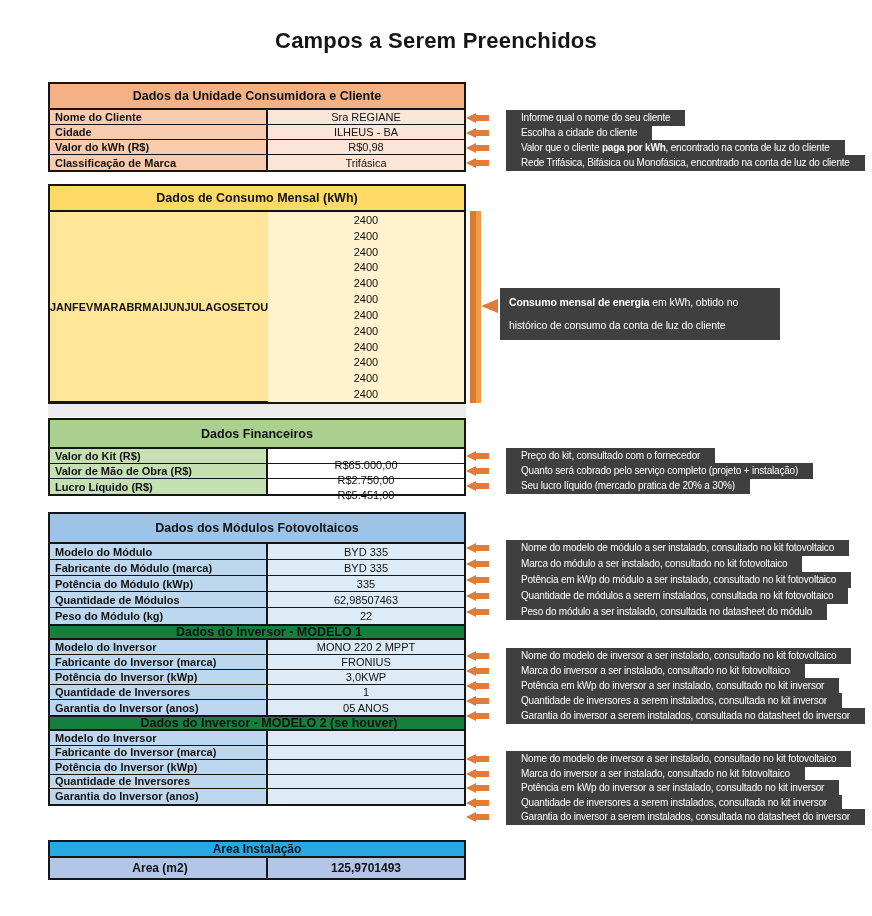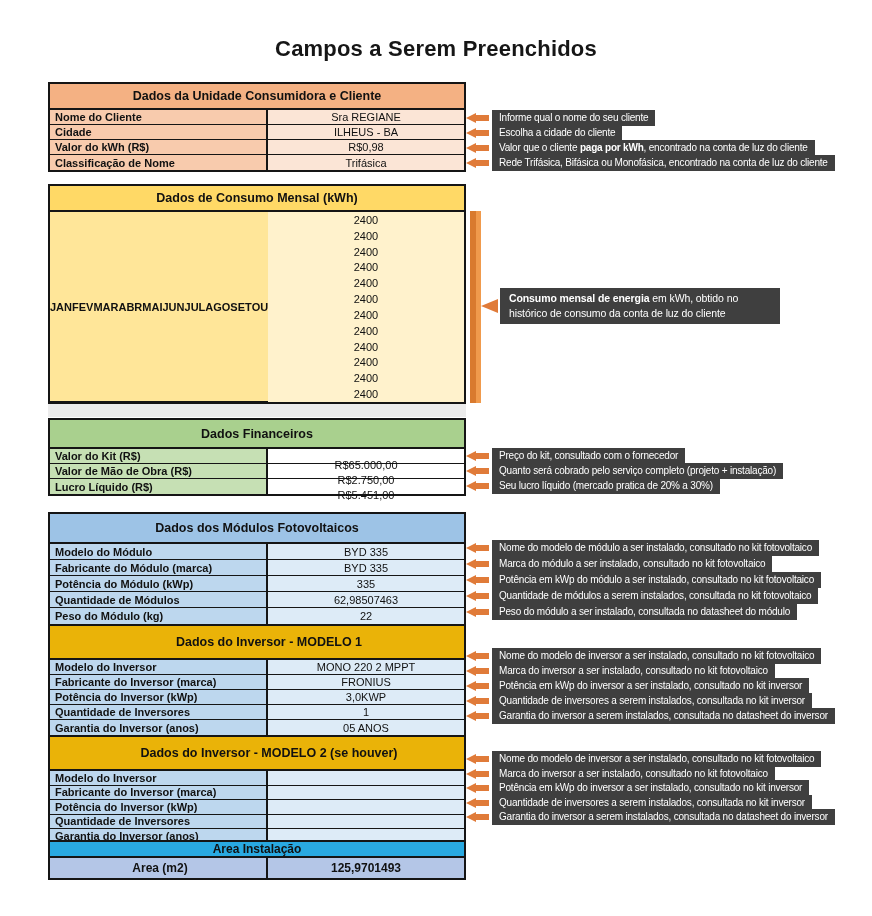--- a/index.html
+++ b/index.html
@@ -1,18 +1,18 @@
 <!DOCTYPE html>
 <html><head>
 <meta charset="utf-8">
 <style>
   html,body{margin:0;padding:0;background:#fff;}
   .page{position:relative;width:872px;height:916px;background:#fff;overflow:hidden;
         font-family:"Liberation Sans",sans-serif;color:#111;}
-  .title{position:absolute;top:36px;left:0;width:872px;text-align:center;
+  .title{position:absolute;top:28px;left:0;width:872px;text-align:center;
          font-size:22px;font-weight:bold;color:#161616;letter-spacing:.2px;}
 
   
   .tbl{position:absolute;left:48px;width:418px;border:2px solid #151515;box-sizing:border-box;background:#fff;}
   .hdr{display:flex;align-items:center;justify-content:center;font-weight:bold;font-size:12.5px;
        border-bottom:2px solid #151515;box-sizing:border-box;}
   .ihdr{display:flex;align-items:center;justify-content:center;font-weight:bold;font-size:12.5px;
         border-top:2px solid #151515;border-bottom:2px solid #151515;box-sizing:border-box;}
   .rows .row{display:flex;height:var(--rh);border-bottom:1px solid #151515;box-sizing:border-box;}
   .rows .row:last-child{border-bottom:none;}
@@ -34,47 +34,47 @@
   .mcol-r{flex:1;display:flex;flex-direction:column;background:#FFF2CC;}
   .vcell{flex:1;display:flex;align-items:center;justify-content:center;font-size:11px;}
 
   .grayband{position:absolute;left:48px;width:418px;height:13px;top:404px;background:#ECECEC;}
 
   .s-fin .hdr{background:#A9D08E;height:29px;}
   .s-fin .lbl{background:#C6E0B4;}
   .s-fin .val{background:#E2EFDA;margin-top:16px;}
 
   .s-blu .hdr{background:#9DC3E6;height:30px;}
-  .s-blu .ihdr{background:#eab308;height:36px;padding-left:24px;}
+  .s-blu .ihdr{background:#15803d;height:16px;padding-left:24px;}
   .s-blu .lbl{background:#BDD7EE;}
   .s-blu .val{background:#DDEBF7;}
 
   .s-area .hdr{background:#29A9E1;height:16px;font-size:12px;border-bottom:2px solid #151515;}
   .s-area .row{height:20px;}
   .s-area .lbl{justify-content:center;padding-left:4px;font-size:12px;background:#B4C6E7;}
   .s-area .val{font-size:12px;font-weight:bold;background:#B4C6E7;}
 
   
   .ann{position:absolute;left:466px;}
   .ann-row{display:flex;align-items:center;height:var(--rh);}
   .arrow{display:flex;align-items:center;width:26px;flex:none;}
   .arrow .head{width:0;height:0;border-top:5px solid transparent;border-bottom:5px solid transparent;
                border-right:10px solid #E07B39;}
   .arrow .shaft{width:13px;height:6px;background:#E07B39;}
   .tip{background:#3F3F3F;color:#fff;font-size:10px;letter-spacing:-0.2px;
-       padding:2px 7px;white-space:nowrap;line-height:12px;}
+       padding:2px 15px;white-space:nowrap;line-height:12px;margin-left:14px;}
   .tip b{font-weight:bold;}
 
   .consumo-bar{position:absolute;left:470px;top:211px;width:11px;height:192px;
                background:linear-gradient(90deg,#D97A2E 0 55%,#F09A4C 55% 100%);}
   .consumo-ptr{position:absolute;left:481px;top:299px;width:0;height:0;
                border-top:7px solid transparent;border-bottom:7px solid transparent;
                border-right:17px solid #E07B39;}
   .consumo-tip{position:absolute;left:500px;top:288px;width:262px;background:#3F3F3F;color:#fff;
-               font-size:10.5px;letter-spacing:-0.1px;line-height:15px;padding:3px 9px;}
+               font-size:10.5px;letter-spacing:-0.1px;line-height:23px;padding:3px 9px;}
 </style>
 </head>
 <body>
 
 <div class="page">
 
   <div class="title">Campos a Serem Preenchidos</div>
 
   <div class="tbl s-cli" style="top:82px;">
     <div class="hdr">Dados da Unidade Consumidora e Cliente</div>
@@ -85,21 +85,21 @@
       </div>
       <div class="row">
         <div class="lbl">Cidade</div>
         <div class="val">ILHEUS - BA</div>
       </div>
       <div class="row">
         <div class="lbl">Valor do kWh (R$)</div>
         <div class="val">R$0,98</div>
       </div>
       <div class="row">
-        <div class="lbl">Classificação de Nome</div>
+        <div class="lbl">Classificação de Marca</div>
         <div class="val">Trifásica</div>
       </div>
     </div>
   </div>
 
   <div class="ann" style="top:110px;--rh:15px;">
     <div class="ann-row">
       <span class="arrow">
           <span class="head"></span>
           <span class="shaft"></span>

